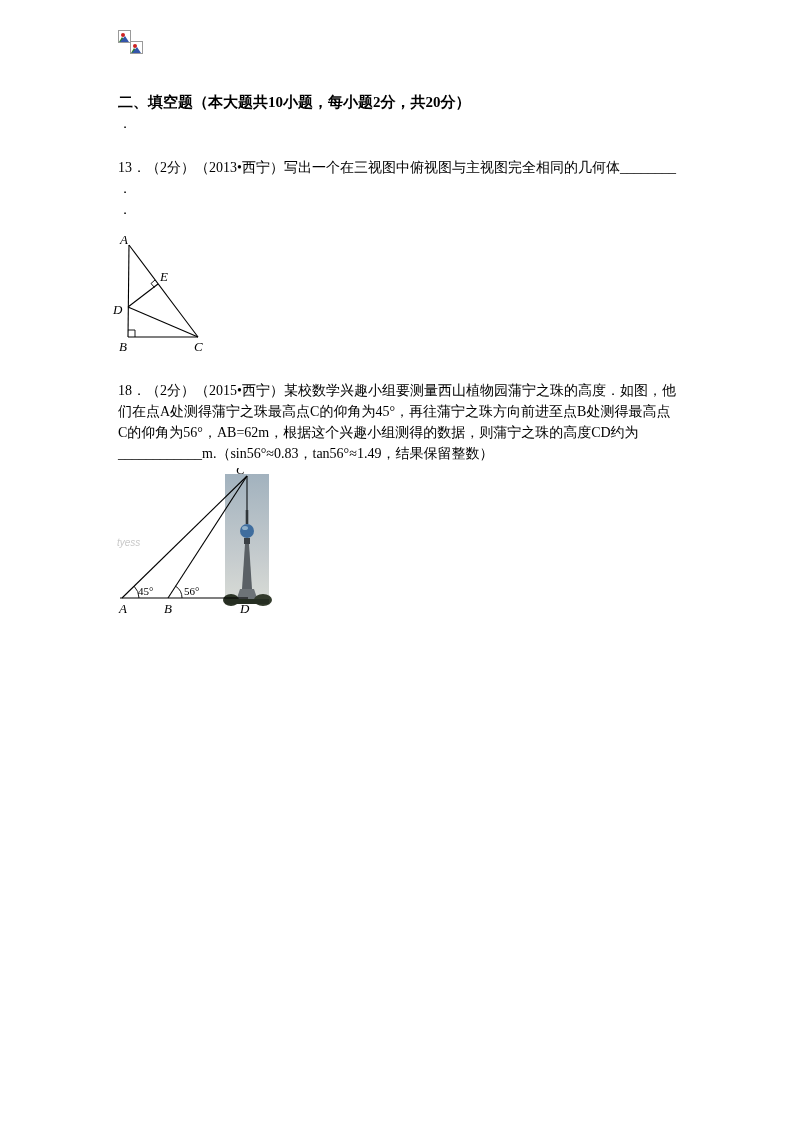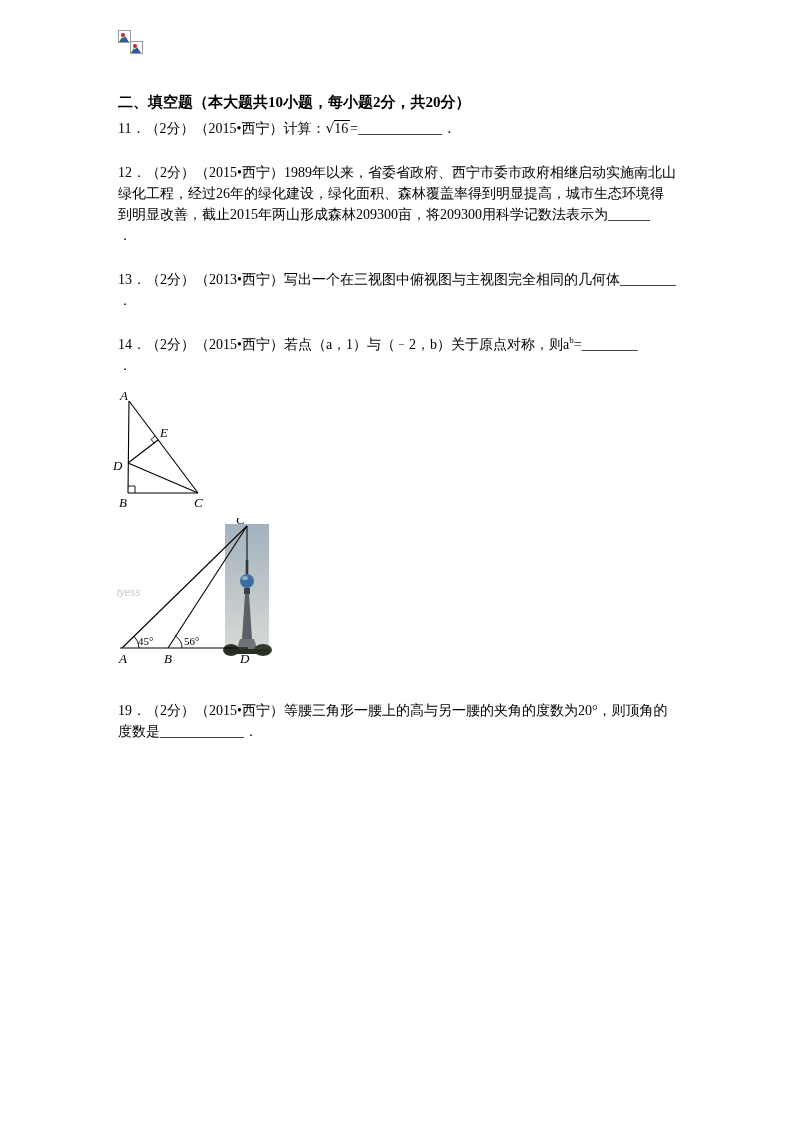--- a/index.html
+++ b/index.html
@@ -55,33 +55,26 @@
     </span>
     <span class="pic-icon second">
       <span class="sun"></span>
       <span class="hill2"></span>
       <span class="hill"></span>
     </span>
   </div>
 
   <div class="section-title">二、填空题（本大题共10小题，每小题2分，共20分）</div>
 
-  <p class="q q-first">
-    <span>11．（2分）（2015•西宁）计算：</span><span class="sqrt-sign">√</span><span class="radicand">16</span><span>=____________．</span>
-  </p>
 
-  <p class="q">12．（2分）（2015•西宁）1989年以来，省委省政府、西宁市委市政府相继启动实施南北山绿化工程，经过26年的绿化建设，绿化面积、森林覆盖率得到明显提高，城市生态环境得到明显改善，截止2015年两山形成森林209300亩，将209300用科学记数法表示为______</p>
   <p class="q-period">．</p>
 
   <p class="q">13．（2分）（2013•西宁）写出一个在三视图中俯视图与主视图完全相同的几何体________</p>
   <p class="q-period">．</p>
 
-  <p class="q">
-    <span>14．（2分）（2015•西宁）若点（a，1）与（﹣2，b）关于原点对称，则a</span><sup>b</sup><span>=________</span>
-  </p>
   <p class="q-period">．</p>
 
 
 
 
   <svg class="figure fig17" width="110" height="126" viewBox="0 0 110 126">
     <g stroke="#000" stroke-width="1.1" fill="none">
       <line x1="17" y1="13" x2="16" y2="105"></line>
       <line x1="16" y1="105" x2="86" y2="105"></line>
       <line x1="17" y1="13" x2="86" y2="105"></line>
@@ -90,20 +83,21 @@
       <polyline points="16,98 23,98 23,105" stroke-width="0.9"></polyline>
       <polyline points="43,48 39,51.5 42.5,55.5" stroke-width="0.9"></polyline>
     </g>
     <text class="pt" x="8" y="12">A</text>
     <text class="pt" x="7" y="119">B</text>
     <text class="pt" x="82" y="119">C</text>
     <text class="pt" x="1" y="82">D</text>
     <text class="pt" x="48" y="49">E</text>
   </svg>
 
+  <p class="q q18">18．（2分）（2015•西宁）某校数学兴趣小组要测量西山植物园蒲宁之珠的高度．如图，他们在点A处测得蒲宁之珠最高点C的仰角为45°，再往蒲宁之珠方向前进至点B处测得最高点C的仰角为56°，AB=62m，根据这个兴趣小组测得的数据，则蒲宁之珠的高度CD约为____________m.（sin56°≈0.83，tan56°≈1.49，结果保留整数）</p>
 
   <svg class="figure fig18" width="170" height="150" viewBox="0 0 170 150">
     <defs>
       <linearGradient id="sky" x1="0" y1="0" x2="0" y2="1">
         <stop offset="0" stop-color="#a2b2be"></stop>
         <stop offset="0.65" stop-color="#c6ccce"></stop>
         <stop offset="1" stop-color="#d9dcd6"></stop>
       </linearGradient>
     </defs>
     <g>
@@ -128,15 +122,14 @@
       <path d="M 67 130 A 14 14 0 0 0 60.6 118.2" stroke-width="0.9"></path>
     </g>
     <text class="ang" x="23" y="127">45°</text>
     <text class="ang" x="69" y="127">56°</text>
     <text class="pt" x="121" y="6">C</text>
     <text class="pt" x="4" y="145">A</text>
     <text class="pt" x="49" y="145">B</text>
     <text class="pt" x="125" y="145">D</text>
   </svg>
 
-  <p class="q q19">19．（2分）（2015•西宁）等腰三角形一腰上的高与另一腰的夹角的度数为20°，则顶角的度数是____________．</p>
 
 </div>
 
 </body></html>

